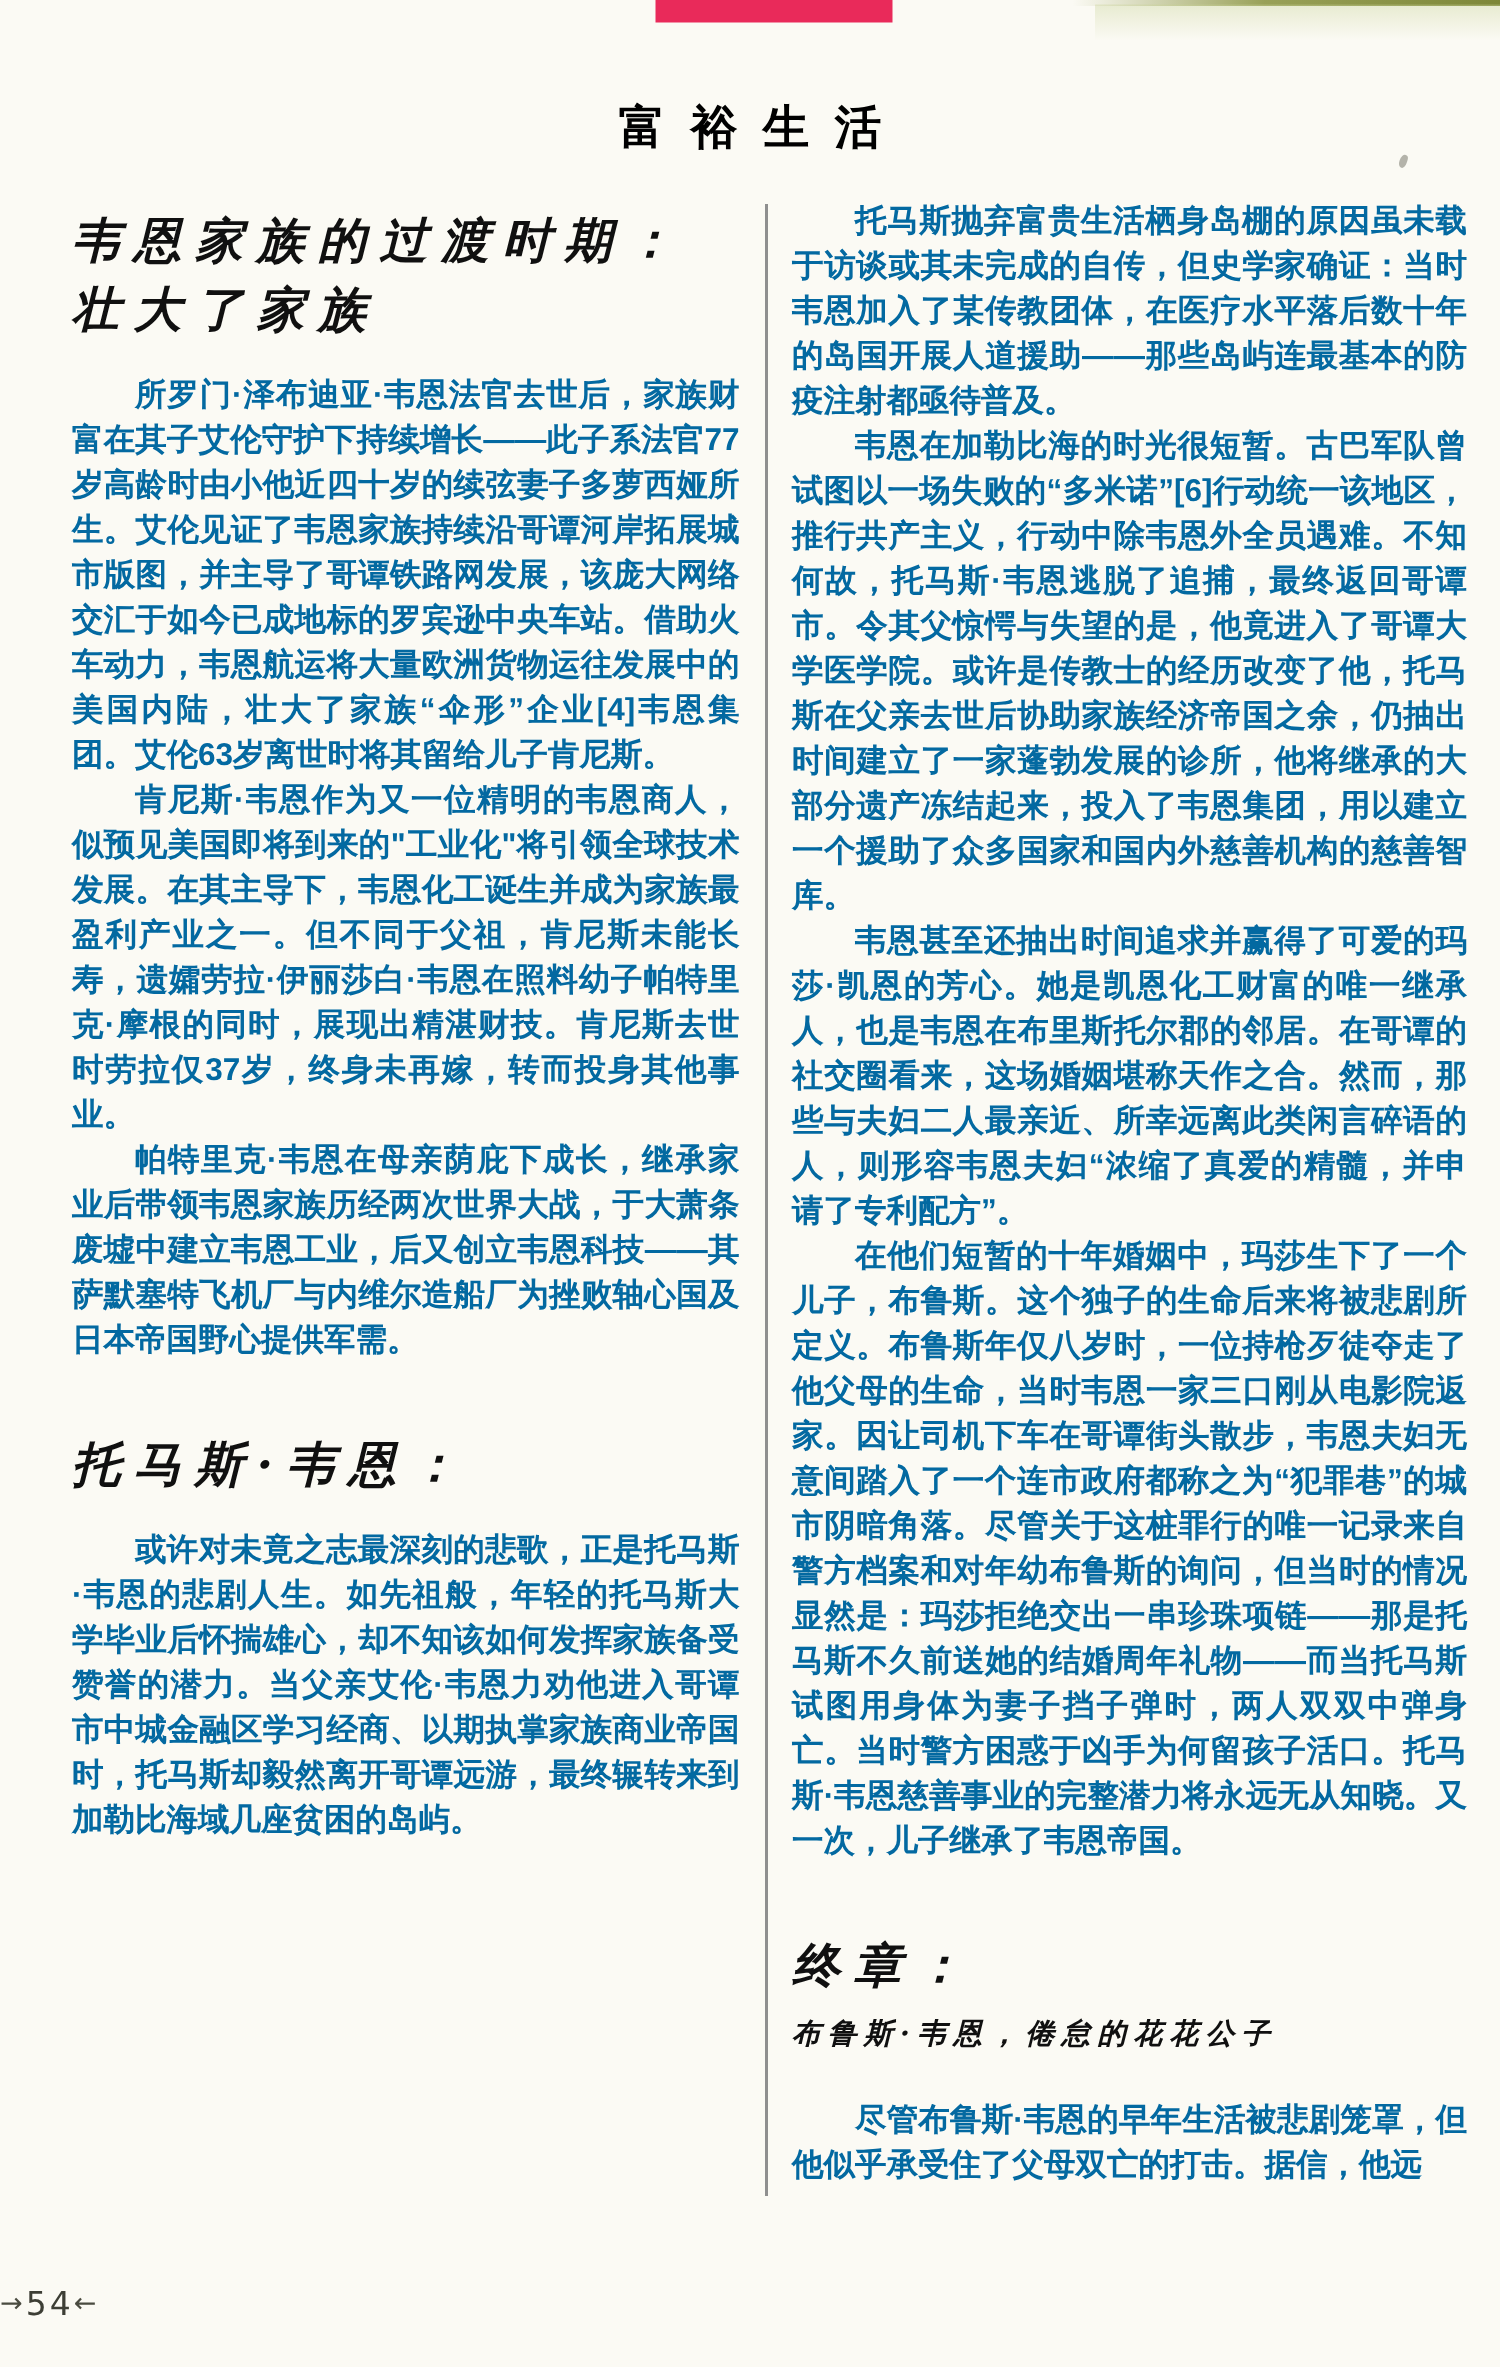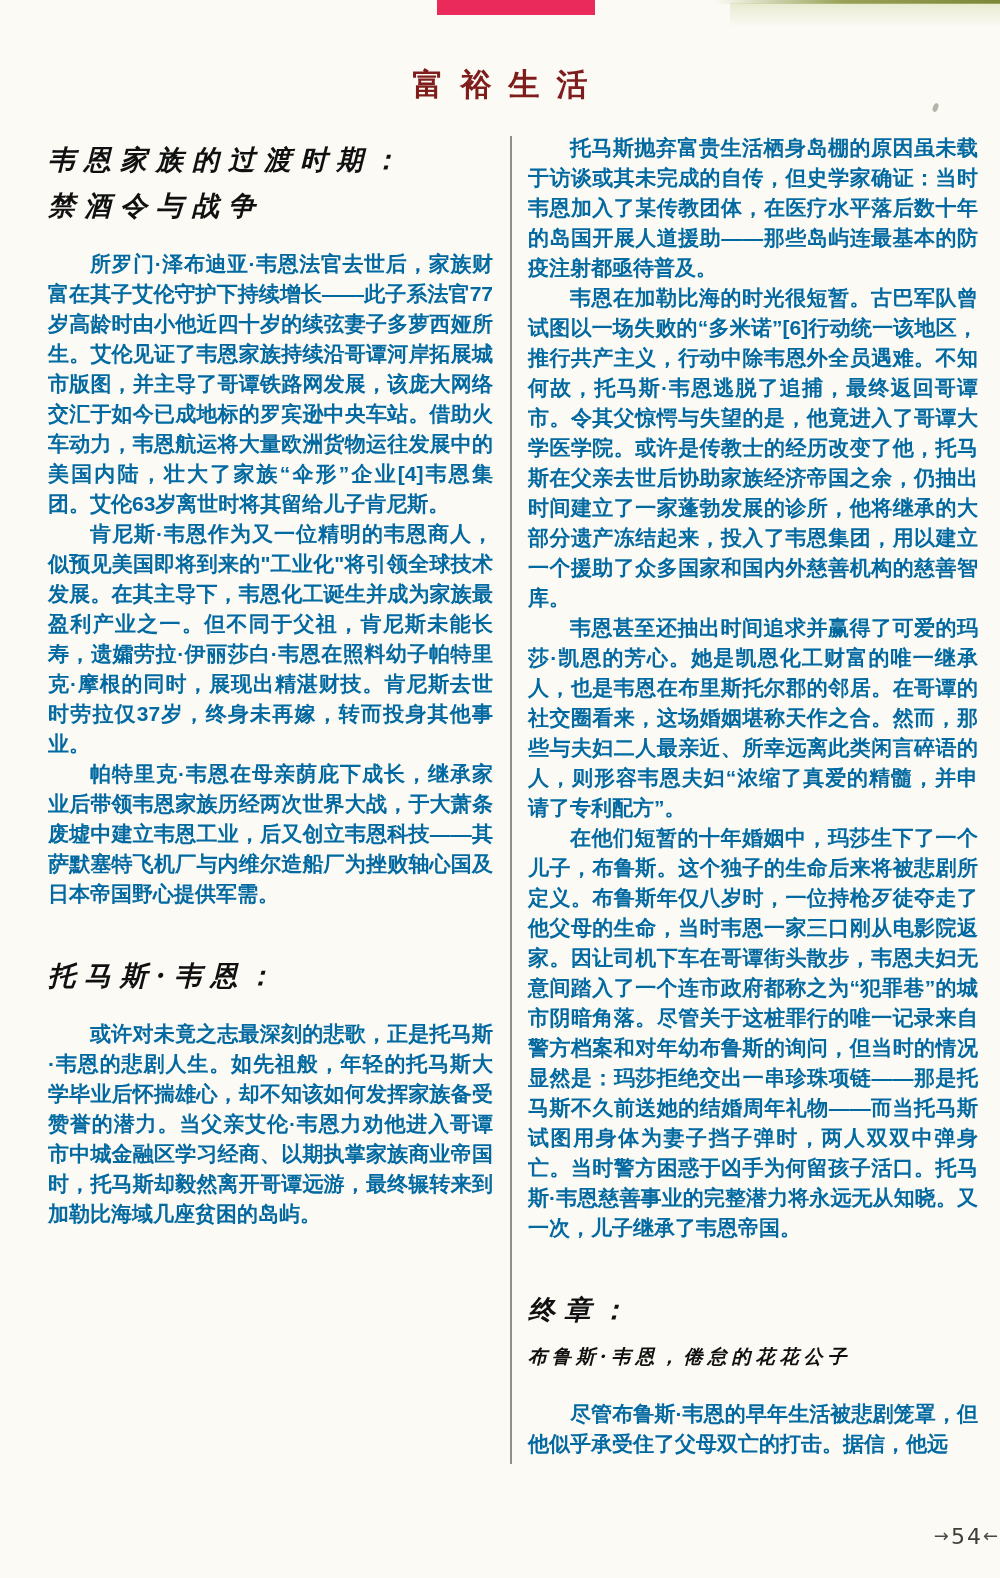--- a/index.html
+++ b/index.html
@@ -12,58 +12,58 @@
   
   .top-bar{position:absolute;left:437px;top:0;width:158px;height:15px;background:#e92a5a;}
   .top-right-strip{position:absolute;right:0;top:0;width:285px;height:4px;
     background:linear-gradient(to right,rgba(140,150,70,0) 0%,rgba(135,145,60,.85) 45%,#7d8738 100%);}
   .top-right-tint{position:absolute;right:0;top:3px;width:270px;height:24px;
     background:linear-gradient(to bottom,rgba(200,210,150,.38),rgba(230,235,210,0));}
   .scan-speck{position:absolute;left:933px;top:103px;width:5px;height:9px;background:#8d8d82;
     border-radius:60% 40% 50% 50%;transform:rotate(18deg);opacity:.65;}
   
   .page-title{position:absolute;top:64px;left:0;width:1000px;text-align:center;
-    font-size:31px;font-weight:bold;letter-spacing:17px;text-indent:17px;color:#7f1d1d;}
+    font-size:31px;font-weight:bold;letter-spacing:17px;text-indent:17px;color:#000000;}
   
   .column{position:absolute;top:133px;}
   .column.left{left:48px;width:445px;}
   .column.right{left:528px;width:450px;}
   .divider{position:absolute;left:510px;top:136px;width:2px;height:1328px;background:#8f8f8f;}
   
   .section-heading-block{margin:4px 0 20px 0;}
   .section-heading{font-family:"DejaVu Serif",serif;font-style:italic;font-weight:bold;
-    font-size:27px;line-height:46px;letter-spacing:9px;color:#101010;margin:0;white-space:nowrap;}
+    font-size:32px;line-height:46px;letter-spacing:9px;color:#101010;margin:0;white-space:nowrap;}
   .section-heading.tight{font-size:19px;letter-spacing:5px;}
   .gap-before{margin-top:44px;}
   
   p.body{font-size:21px;line-height:30px;font-weight:bold;color:#0369a1;
     text-align:justify;margin:0;text-indent:2em;}
   p.body.quote-start{text-indent:.4em;}
   
-  .page-number{position:absolute;top:1524px;left:0;width:1000px;text-align:right;
+  .page-number{position:absolute;top:1524px;left:0;width:1000px;text-align:left;
     font-family:"DejaVu Sans",sans-serif;font-size:22px;color:#3d3e35;letter-spacing:2px;}
   .page-number .arrow{font-size:18px;position:relative;top:-2px;color:#4a4b40;}
   .wm-wrap{position:absolute;left:852px;top:1398px;width:150px;height:180px;}
 </style>
 </head>
 <body>
 
 <div class="top-bar"></div>
 <div class="top-right-strip"></div>
 <div class="top-right-tint"></div>
 <div class="scan-speck"></div>
 
 <div class="page-title">富裕生活</div>
 
 <div class="divider"></div>
 
 <div class="column left">
   <div class="section-heading-block">
     <div class="section-heading">韦恩家族的过渡时期：</div>
-    <div class="section-heading">禁酒令与战争</div>
+    <div class="section-heading">壮大了家族</div>
   </div>
   <p class="body">所罗门·泽布迪亚·韦恩法官去世后，家族财富在其子艾伦守护下持续增长——此子系法官77岁高龄时由小他近四十岁的续弦妻子多萝西娅所生。艾伦见证了韦恩家族持续沿哥谭河岸拓展城市版图，并主导了哥谭铁路网发展，该庞大网络交汇于如今已成地标的罗宾逊中央车站。借助火车动力，韦恩航运将大量欧洲货物运往发展中的美国内陆，壮大了家族“伞形”企业[4]韦恩集团。艾伦63岁离世时将其留给儿子肯尼斯。</p>
   <p class="body">肯尼斯·韦恩作为又一位精明的韦恩商人，似预见美国即将到来的"工业化"将引领全球技术发展。在其主导下，韦恩化工诞生并成为家族最盈利产业之一。但不同于父祖，肯尼斯未能长寿，遗孀劳拉·伊丽莎白·韦恩在照料幼子帕特里克·摩根的同时，展现出精湛财技。肯尼斯去世时劳拉仅37岁，终身未再嫁，转而投身其他事业。</p>
   <p class="body">帕特里克·韦恩在母亲荫庇下成长，继承家业后带领韦恩家族历经两次世界大战，于大萧条废墟中建立韦恩工业，后又创立韦恩科技——其萨默塞特飞机厂与内维尔造船厂为挫败轴心国及日本帝国野心提供军需。</p>
 
   <div class="section-heading-block gap-before">
     <div class="section-heading">托马斯·韦恩：</div>
   </div>
   <p class="body">或许对未竟之志最深刻的悲歌，正是托马斯·韦恩的悲剧人生。如先祖般，年轻的托马斯大学毕业后怀揣雄心，却不知该如何发挥家族备受赞誉的潜力。当父亲艾伦·韦恩力劝他进入哥谭市中城金融区学习经商、以期执掌家族商业帝国时，托马斯却毅然离开哥谭远游，最终辗转来到加勒比海域几座贫困的岛屿。</p>
 </div>

